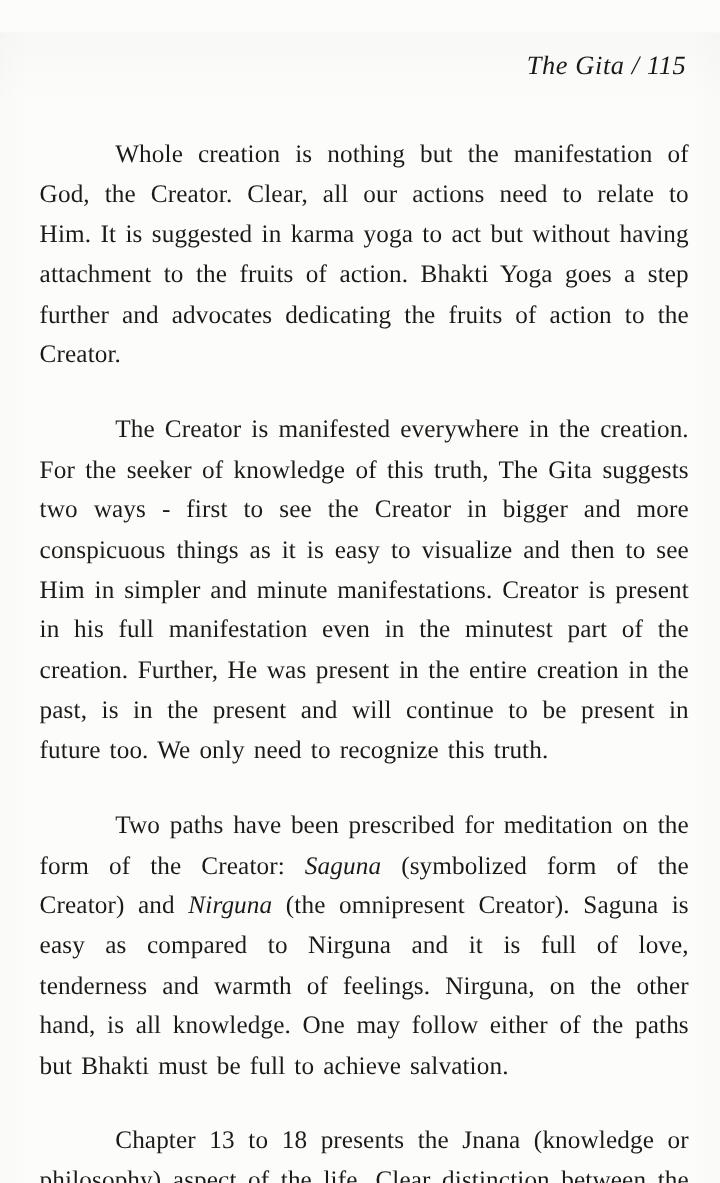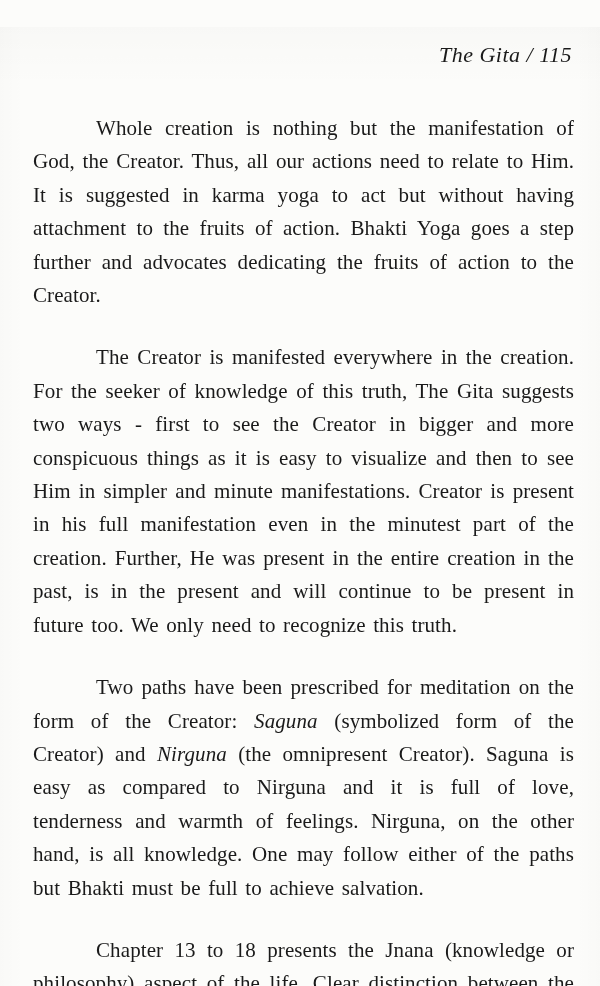--- a/index.html
+++ b/index.html
@@ -53,18 +53,18 @@
   .body-text .em {
     font-style: italic;
   }
 </style>
 </head>
 <body>
 
 <div class="page">
   <div class="running-header">The Gita / 115</div>
   <div class="body-text">
-      <p><span>Whole creation is nothing but the manifestation of God, the Creator. Thus, all our actions need to relate to Him. It is suggested in karma yoga to act but without having attachment to the fruits of action. Bhakti Yoga goes a step further and advocates dedicating the fruits of action to the Creator.</span></p>
+      <p><span>Whole creation is nothing but the manifestation of God, the Creator. Clear, all our actions need to relate to Him. It is suggested in karma yoga to act but without having attachment to the fruits of action. Bhakti Yoga goes a step further and advocates dedicating the fruits of action to the Creator.</span></p>
       <p><span>The Creator is manifested everywhere in the creation. For the seeker of knowledge of this truth, The Gita suggests two ways - first to see the Creator in bigger and more conspicuous things as it is easy to visualize and then to see Him in simpler and minute manifestations. Creator is present in his full manifestation even in the minutest part of the creation. Further, He was present in the entire creation in the past, is in the present and will continue to be present in future too. We only need to recognize this truth.</span></p>
       <p><span>Two paths have been prescribed for meditation on the form of the Creator: </span><span class="em">Saguna</span><span> (symbolized form of the Creator) and </span><span class="em">Nirguna</span><span> (the omnipresent Creator). Saguna is easy as compared to Nirguna and it is full of love, tenderness and warmth of feelings. Nirguna, on the other hand, is all knowledge. One may follow either of the paths but Bhakti must be full to achieve salvation.</span></p>
       <p><span>Chapter 13 to 18 presents the Jnana (knowledge or philosophy) aspect of the life. Clear distinction between the body and the self helps in renouncing the fruits of action</span></p>
     </div>
 </div>
 
 </body></html>

